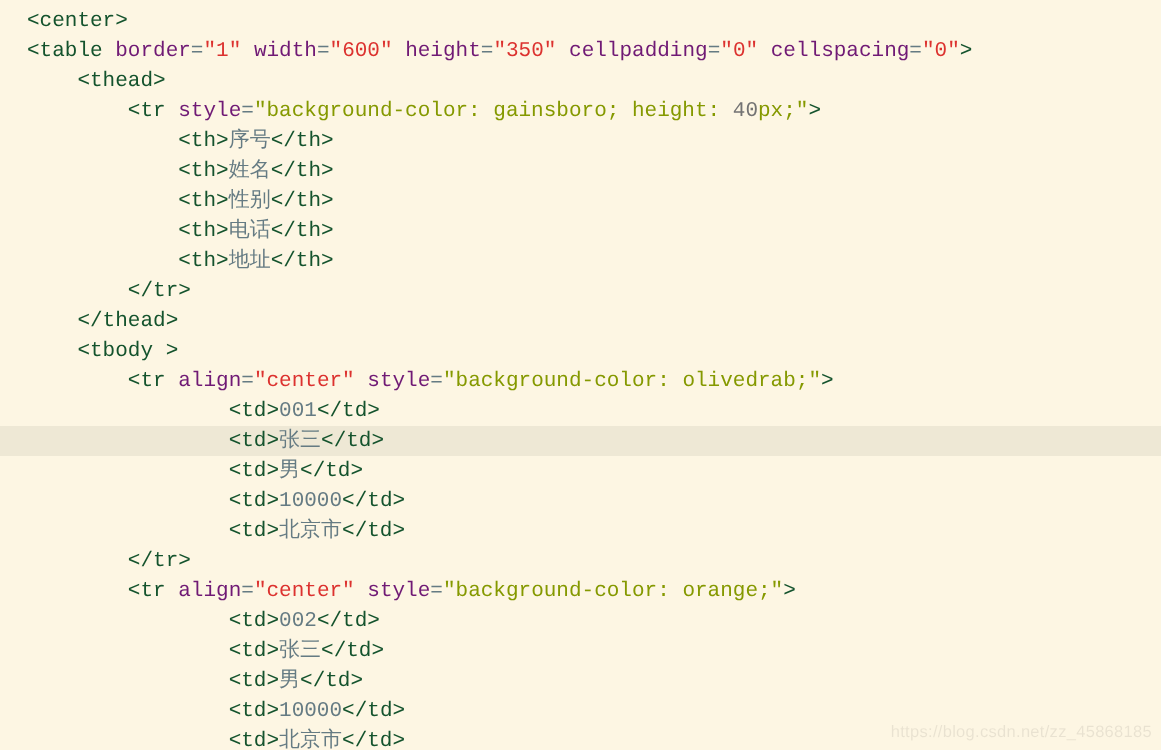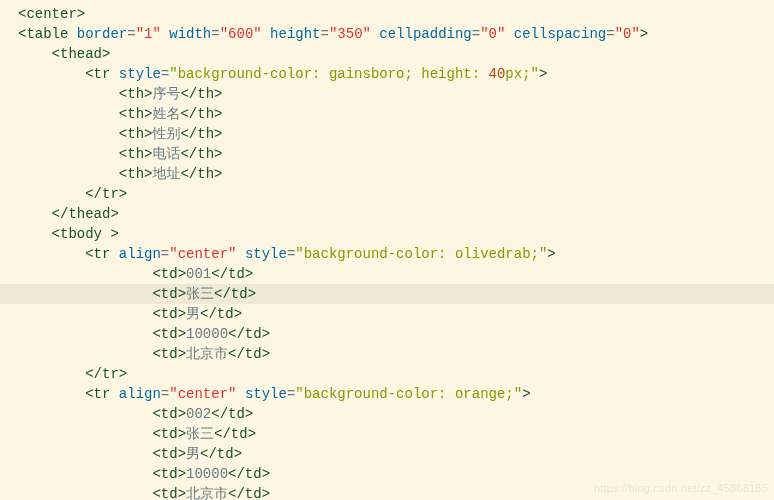--- a/index.html
+++ b/index.html
@@ -12,24 +12,24 @@
     width:774px;
     height:500px;
     overflow:hidden;
     position:relative;
   }
   #code{
     padding:4px 0 0 18px;
     white-space:pre;
   }
   .tag   {color:#14532d}            
-  .attr  {color:#0369a1}            
+  .attr  {color:#701a75}            
   .text  {color:#657b83}            
   .val-red   {color:#dc322f}        
-  .val-blue  {color:#c2410c}        
+  .val-blue  {color:#737373}        
   .val-olive {color:#859900}        
   .line{display:block}
   .hl{background:#eee8d5;display:block;margin:0 -18px;padding:0 18px}
   #watermark{
     position:absolute;
     right:6px;
     bottom:2px;
     font-size:11px;
     color:rgba(0,0,0,.08);
     font-family:Arial,sans-serif;

